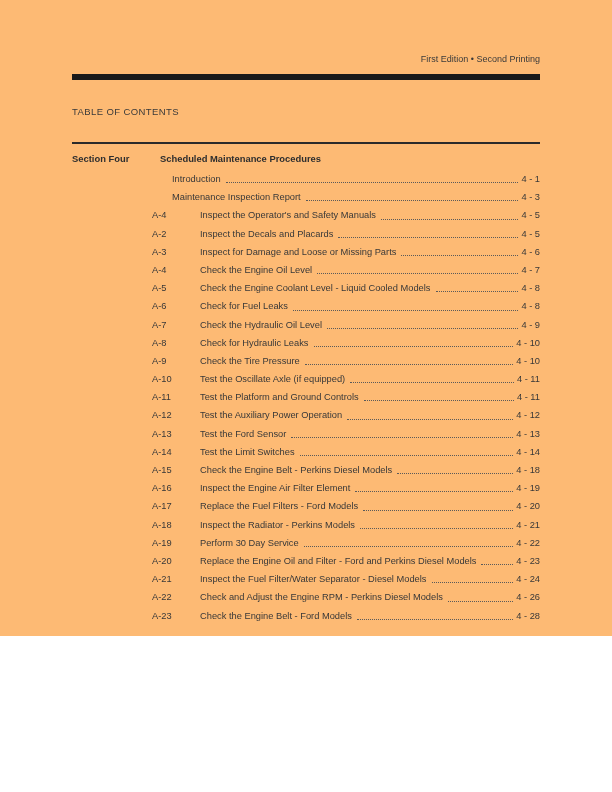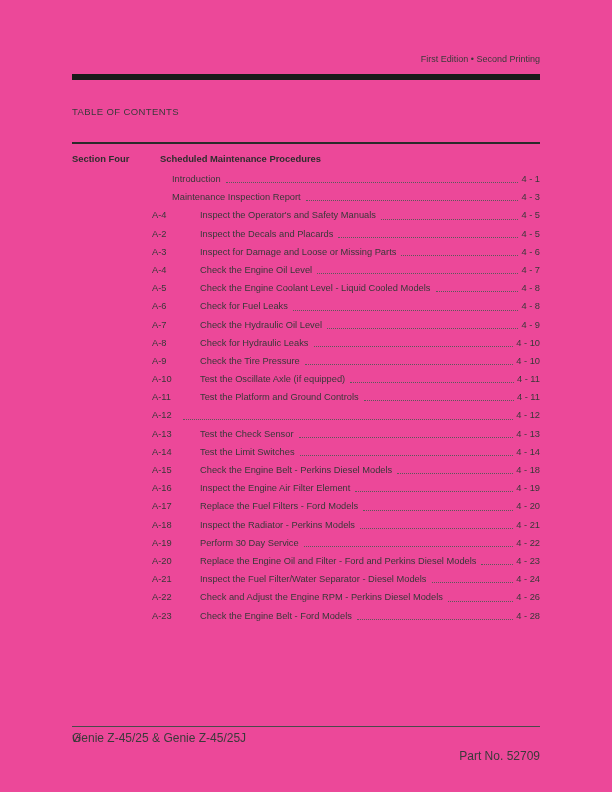--- a/index.html
+++ b/index.html
@@ -3,22 +3,22 @@
 <meta charset="utf-8">
 <style>
   html, body {
     margin: 0;
     padding: 0;
     background: #ffffff;
   }
   .page {
     position: relative;
     width: 612px;
-    height: 792px;
-    background: #ec4899;
+    height: 636px;
+    background: #fdba74;
     font-family: "Liberation Sans", sans-serif;
     color: #333333;
     overflow: hidden;
   }
   .header-edition {
     position: absolute;
     top: 54px;
     right: 72px;
     font-size: 9px;
     color: #3a3a3a;
@@ -223,26 +223,27 @@
       <span class="toc-page">4 - 11</span>
     </div>
         <div class="toc-row">
       <span class="toc-code">A-11</span>
       <span class="toc-title">Test the Platform and Ground Controls</span>
       <span class="toc-leader"></span>
       <span class="toc-page">4 - 11</span>
     </div>
         <div class="toc-row">
       <span class="toc-code">A-12</span>
+      <span class="toc-title">Test the Auxiliary Power Operation</span>
       <span class="toc-leader"></span>
       <span class="toc-page">4 - 12</span>
     </div>
         <div class="toc-row">
       <span class="toc-code">A-13</span>
-      <span class="toc-title">Test the Check Sensor</span>
+      <span class="toc-title">Test the Ford Sensor</span>
       <span class="toc-leader"></span>
       <span class="toc-page">4 - 13</span>
     </div>
         <div class="toc-row">
       <span class="toc-code">A-14</span>
       <span class="toc-title">Test the Limit Switches</span>
       <span class="toc-leader"></span>
       <span class="toc-page">4 - 14</span>
     </div>
         <div class="toc-row">

